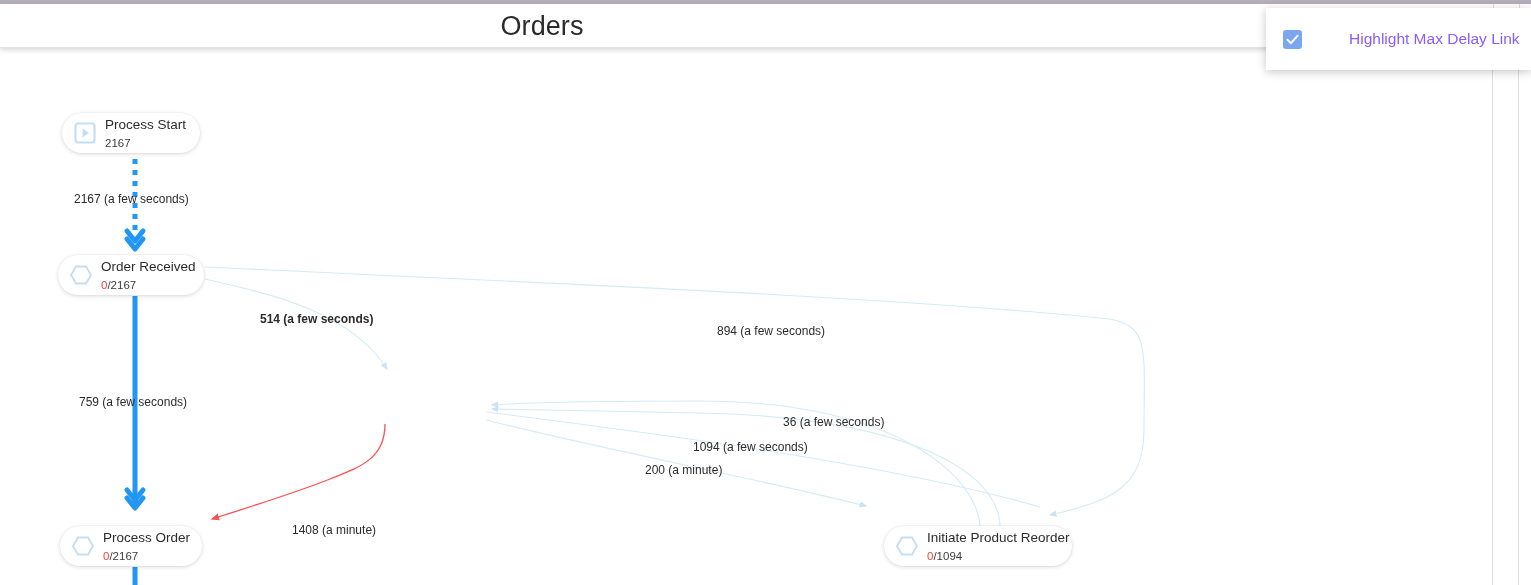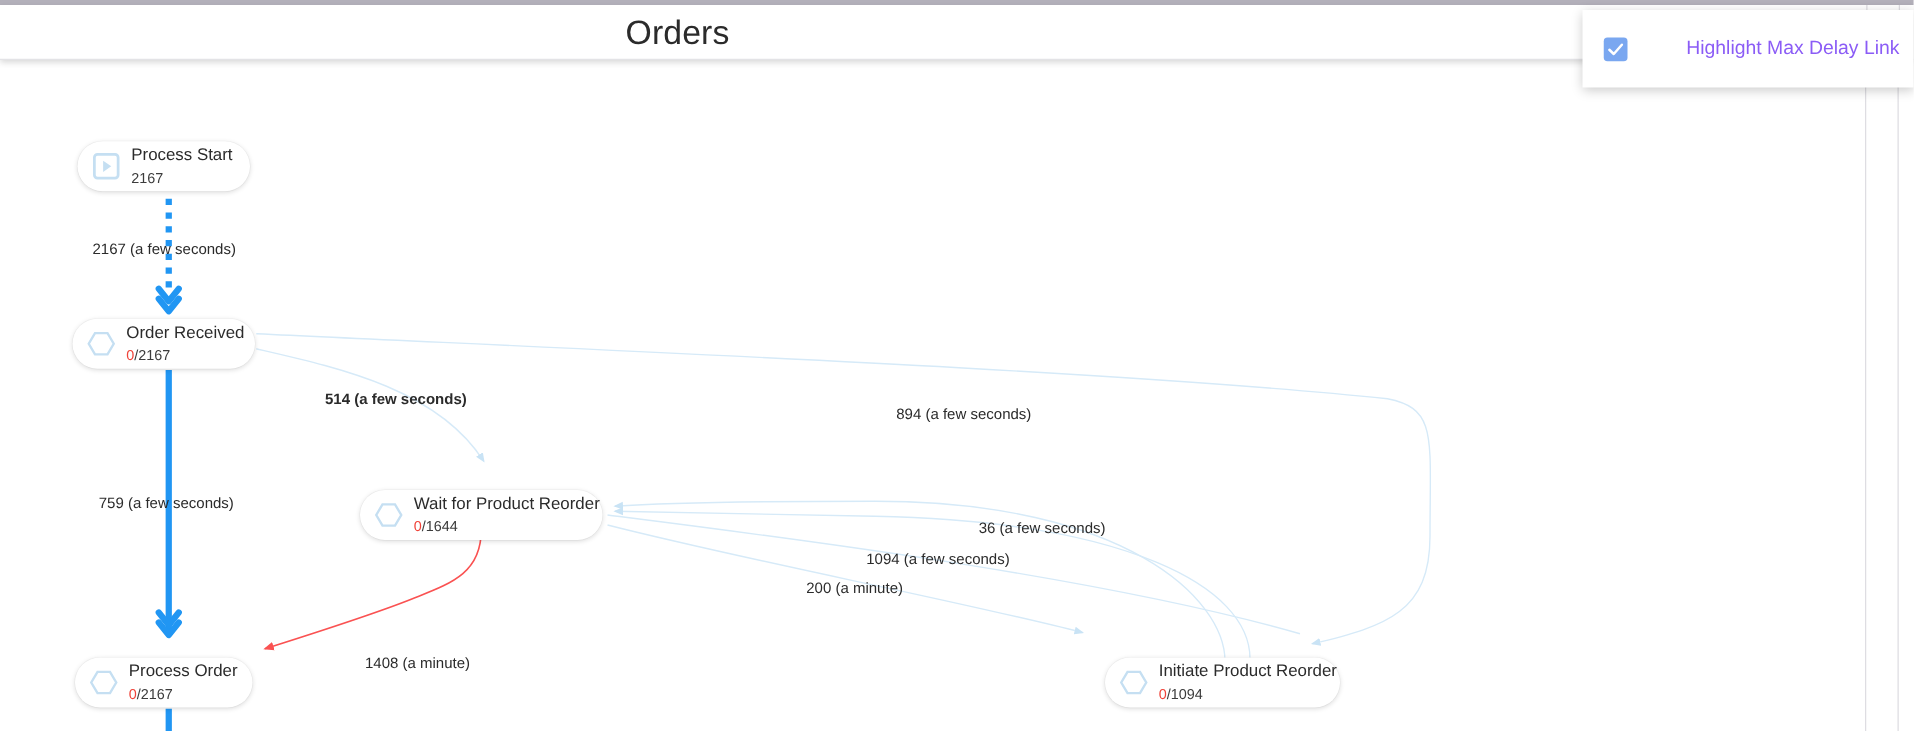--- a/index.html
+++ b/index.html
@@ -248,31 +248,20 @@
         <svg width="24" height="24" viewBox="0 0 24 24">
           <path d="M7,3.5 L17,3.5 L22,12 L17,20.5 L7,20.5 L2,12 z" fill="none" stroke="#c5dff2" stroke-width="1.9"></path>
         </svg>
       </span>
       <span class="node-text">
         <span class="node-label">Order Received</span>
         <span class="node-counts"><span class="zero">0</span><span>/2167</span></span>
       </span>
     </div>
 
-    <div class="node" style="left:288px; top:343px; width:194px;">
-      <span class="node-icon">
-        <svg width="24" height="24" viewBox="0 0 24 24">
-          <path d="M7,3.5 L17,3.5 L22,12 L17,20.5 L7,20.5 L2,12 z" fill="none" stroke="#c5dff2" stroke-width="1.9"></path>
-        </svg>
-      </span>
-      <span class="node-text">
-        <span class="node-label">Wait for Product Reorder</span>
-        <span class="node-counts"><span class="zero">0</span><span>/1644</span></span>
-      </span>
-    </div>
 
     <div class="node" style="left:60px; top:477px; width:142px;">
       <span class="node-icon">
         <svg width="24" height="24" viewBox="0 0 24 24">
           <path d="M7,3.5 L17,3.5 L22,12 L17,20.5 L7,20.5 L2,12 z" fill="none" stroke="#c5dff2" stroke-width="1.9"></path>
         </svg>
       </span>
       <span class="node-text">
         <span class="node-label">Process Order</span>
         <span class="node-counts"><span class="zero">0</span><span>/2167</span></span>

